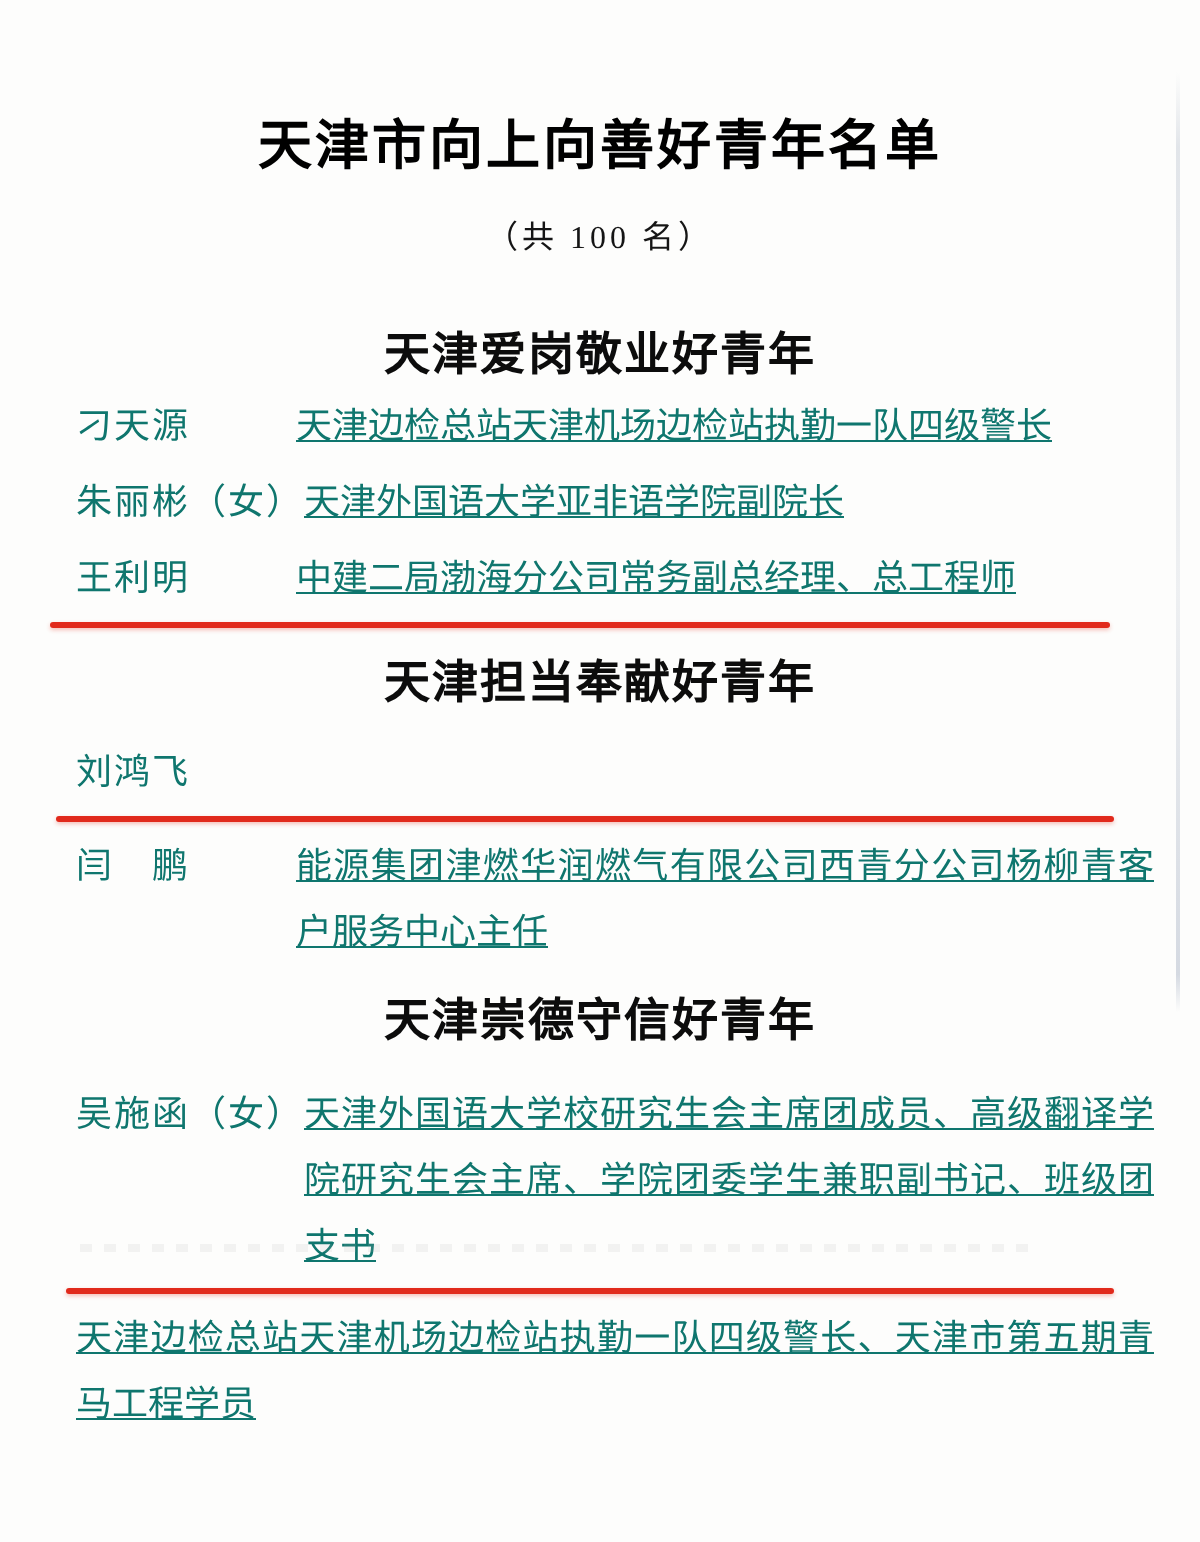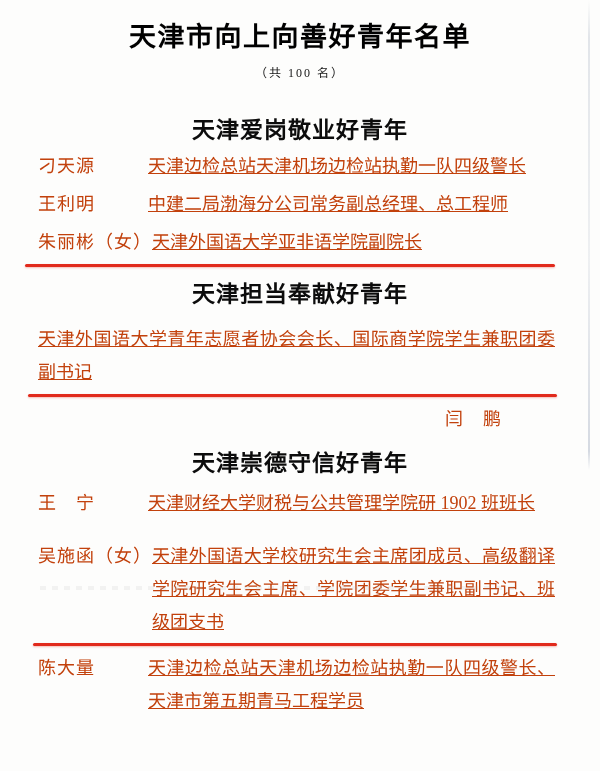--- a/index.html
+++ b/index.html
@@ -14,25 +14,26 @@
   .doc { position: relative; width: 100%; height: 100%; }
 
   .title {
     padding-top: 22px;
     text-align: center;
     font-size: 27px;
     font-weight: bold;
     letter-spacing: 1.5px;
     color: #000;
     line-height: 31px;
+    margin-top: 36px;
   }
   .subtitle {
-    margin-top: 11px;
+    margin-top: 22px;
     text-align: center;
-    font-size: 12px;
+    font-size: 16px;
     letter-spacing: 2px;
     color: #151515;
     line-height: 18px;
   }
 
   .heading {
     text-align: center;
     font-family: "Liberation Sans", "DejaVu Sans", sans-serif;
     font-weight: bold;
     font-size: 23px;
@@ -43,24 +44,24 @@
   .h1 { margin-top: 37px; }
   .h2 { margin-top: 16px; }
   .h3 { margin-top: 16px; }
 
   .entries { margin-top: 9px; }
   .entries-mid { margin-top: 18px; }
   .entries-last { margin-top: 13px; }
 
   .entry {
     display: flex;
-    margin: 0 45px 5px 38px;
+    margin: 0 23px 5px 38px;
     font-size: 18px;
     line-height: 33px;
-    color: #c2410c;
+    color: #0f766e;
   }
   .entry .name {
     flex: 0 0 110px;
     white-space: nowrap;
     letter-spacing: 1px;
   }
   .entry .desc {
     flex: 1;
     text-align: justify;
     text-decoration: underline;
@@ -108,54 +109,50 @@
   <div class="title">天津市向上向善好青年名单</div>
   <div class="subtitle">（共 100 名）</div>
 
   <div class="heading h1">天津爱岗敬业好青年</div>
   <div class="entries">
     <div class="entry">
       <span class="name">刁天源</span>
       <span class="desc">天津边检总站天津机场边检站执勤一队四级警长</span>
     </div>
     <div class="entry">
+      <span class="name">朱丽彬（女）</span>
+      <span class="desc">天津外国语大学亚非语学院副院长</span>
+    </div>
+    <div class="entry">
       <span class="name">王利明</span>
       <span class="desc">中建二局渤海分公司常务副总经理、总工程师</span>
-    </div>
-    <div class="entry">
-      <span class="name">朱丽彬（女）</span>
-      <span class="desc">天津外国语大学亚非语学院副院长</span>
     </div>
   </div>
   <div class="redline rl1"></div>
 
   <div class="heading h2">天津担当奉献好青年</div>
   <div class="entries-mid">
     <div class="entry">
-      <span class="desc">天津外国语大学青年志愿者协会会长、国际商学院学生兼职团委副书记</span>
+      <span class="name">刘鸿飞</span>
     </div>
     <div class="redline rl2"></div>
     <div class="entry small-gap-top">
       <span class="name">闫　鹏</span>
+      <span class="desc">能源集团津燃华润燃气有限公司西青分公司杨柳青客户服务中心主任</span>
     </div>
   </div>
 
   <div class="heading h3">天津崇德守信好青年</div>
   <div class="entries-last">
-    <div class="entry">
-      <span class="name">王　宁</span>
-      <span class="desc">天津财经大学财税与公共管理学院研 1902 班班长</span>
-    </div>
     <div class="entry gap-top">
       <span class="name">吴施函（女）</span>
       <span class="desc">天津外国语大学校研究生会主席团成员、高级翻译学院研究生会主席、学院团委学生兼职副书记、班级团支书</span>
     </div>
     <div class="redline rl3"></div>
     <div class="entry small-gap-top">
-      <span class="name">陈大量</span>
       <span class="desc">天津边检总站天津机场边检站执勤一队四级警长、天津市第五期青马工程学员</span>
     </div>
   </div>
 
   <div class="edge-line"></div>
   <div class="bleed"></div>
 
 </div>
 
 </body></html>

